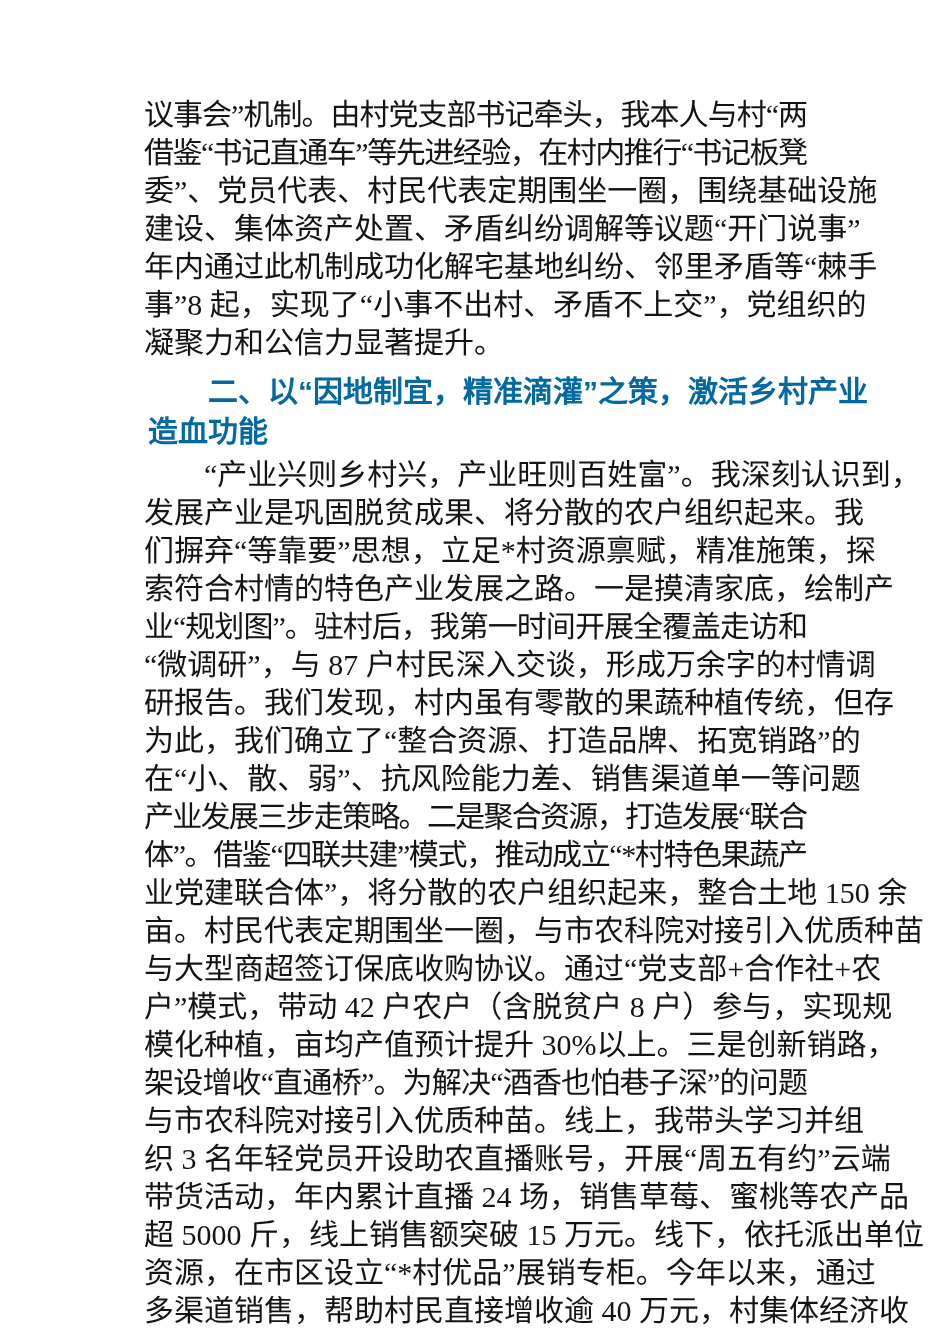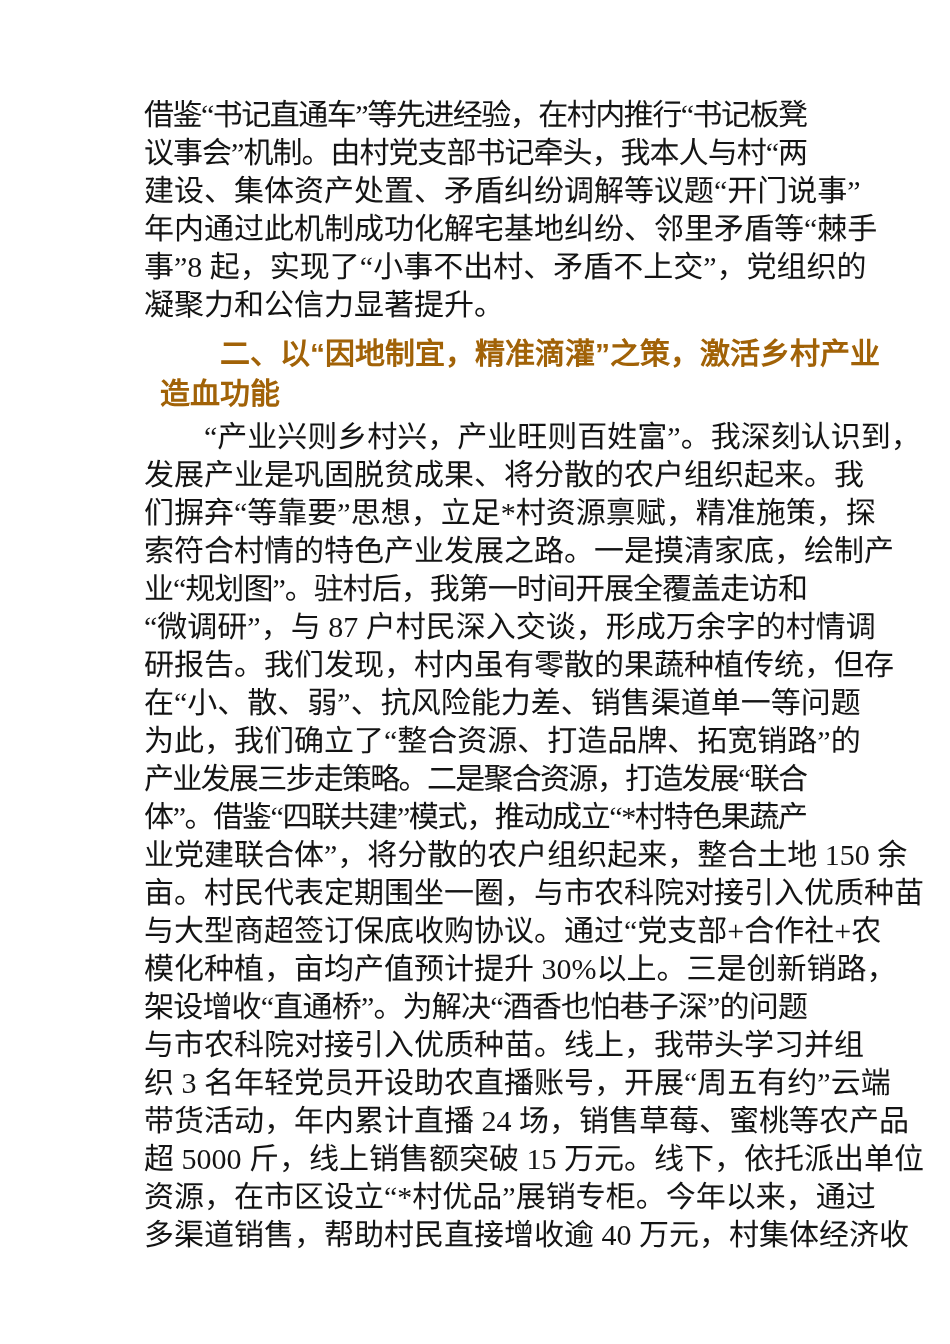--- a/index.html
+++ b/index.html
@@ -58,22 +58,22 @@
   }
   .para .ln.justify > span {
     display: inline-block;
   }
 
   .heading {
     font-family: "Liberation Sans", "DejaVu Sans", sans-serif;
     font-size: 30px;
     line-height: 40px;
     font-weight: 700;
-    color: #a16207;
-    margin: 10px 0 4px 16px;
+    color: #0369a1;
+    margin: 10px 0 4px 4px;
     text-align: justify;
     text-justify: inter-ideograph;
   }
 
   .heading .ln {
     display: block;
     white-space: nowrap;
   }
 
   .indent {
@@ -82,24 +82,27 @@
   }
 </style>
 </head>
 <body>
 
 <div id="page">
   <div id="content">
 
     <div class="para">
       <span class="ln justify">
+          <span style="letter-spacing: -0.984375px; margin-right: 0.984375px;">议事会”机制。由村党支部书记牵头，我本人与村“两</span>
+        </span>
+      <span class="ln justify">
           <span style="letter-spacing: -1.49805px; margin-right: 1.49805px;">借鉴“书记直通车”等先进经验，在村内推行“书记板凳</span>
         </span>
       <span class="ln justify">
-          <span style="letter-spacing: -0.984375px; margin-right: 0.984375px;">议事会”机制。由村党支部书记牵头，我本人与村“两</span>
+          <span>委”、党员代表、村民代表定期围坐一圈，围绕基础设施</span>
         </span>
       <span class="ln justify">
           <span>建设、集体资产处置、矛盾纠纷调解等议题“开门说事”</span>
         </span>
       <span class="ln justify">
           <span>年内通过此机制成功化解宅基地纠纷、邻里矛盾等“棘手</span>
         </span>
       <span class="ln justify">
           <span>事”8 起，实现了“小事不出村、矛盾不上交”，党组织的</span>
         </span>
@@ -125,39 +128,42 @@
       <span class="ln justify">
           <span style="letter-spacing: -0.984375px; margin-right: 9px;">业“规划图”。驻村后，我第一时间开展全覆盖走访和</span>
         </span>
       <span class="ln justify">
           <span>“微调研”，与 87 户村民深入交谈，形成万余字的村情调</span>
         </span>
       <span class="ln justify">
           <span>研报告。我们发现，村内虽有零散的果蔬种植传统，但存</span>
         </span>
       <span class="ln justify">
-          <span>在“小、散、弱”、抗风险能力差、销售渠道单一等问题</span>
+          <span>为此，我们确立了“整合资源、打造品牌、拓宽销路”的</span>
         </span>
       <span class="ln justify">
-          <span>为此，我们确立了“整合资源、打造品牌、拓宽销路”的</span>
+          <span>在“小、散、弱”、抗风险能力差、销售渠道单一等问题</span>
         </span>
       <span class="ln justify">
           <span style="letter-spacing: -1.70992px; margin-right: 1.70992px;">产业发展三步走策略。二是聚合资源，打造发展“联合</span>
         </span>
       <span class="ln justify">
           <span style="letter-spacing: -1.37062px; margin-right: 8px;">体”。借鉴“四联共建”模式，推动成立“*村特色果蔬产</span>
         </span>
       <span class="ln justify">
           <span>业党建联合体”，将分散的农户组织起来，整合土地 150 余</span>
         </span>
       <span class="ln justify">
           <span>亩。村民代表定期围坐一圈，与市农科院对接引入优质种苗</span>
         </span>
       <span class="ln justify">
           <span>与大型商超签订保底收购协议。通过“党支部+合作社+农</span>
+        </span>
+      <span class="ln justify">
+          <span>户”模式，带动 42 户农户（含脱贫户 8 户）参与，实现规</span>
         </span>
       <span class="ln justify">
           <span>模化种植，亩均产值预计提升 30%以上。三是创新销路，</span>
         </span>
       <span class="ln justify">
           <span style="letter-spacing: -0.802734px; margin-right: 0.802734px;">架设增收“直通桥”。为解决“酒香也怕巷子深”的问题</span>
         </span>
       <span class="ln justify">
           <span>与市农科院对接引入优质种苗。线上，我带头学习并组</span>
         </span>

